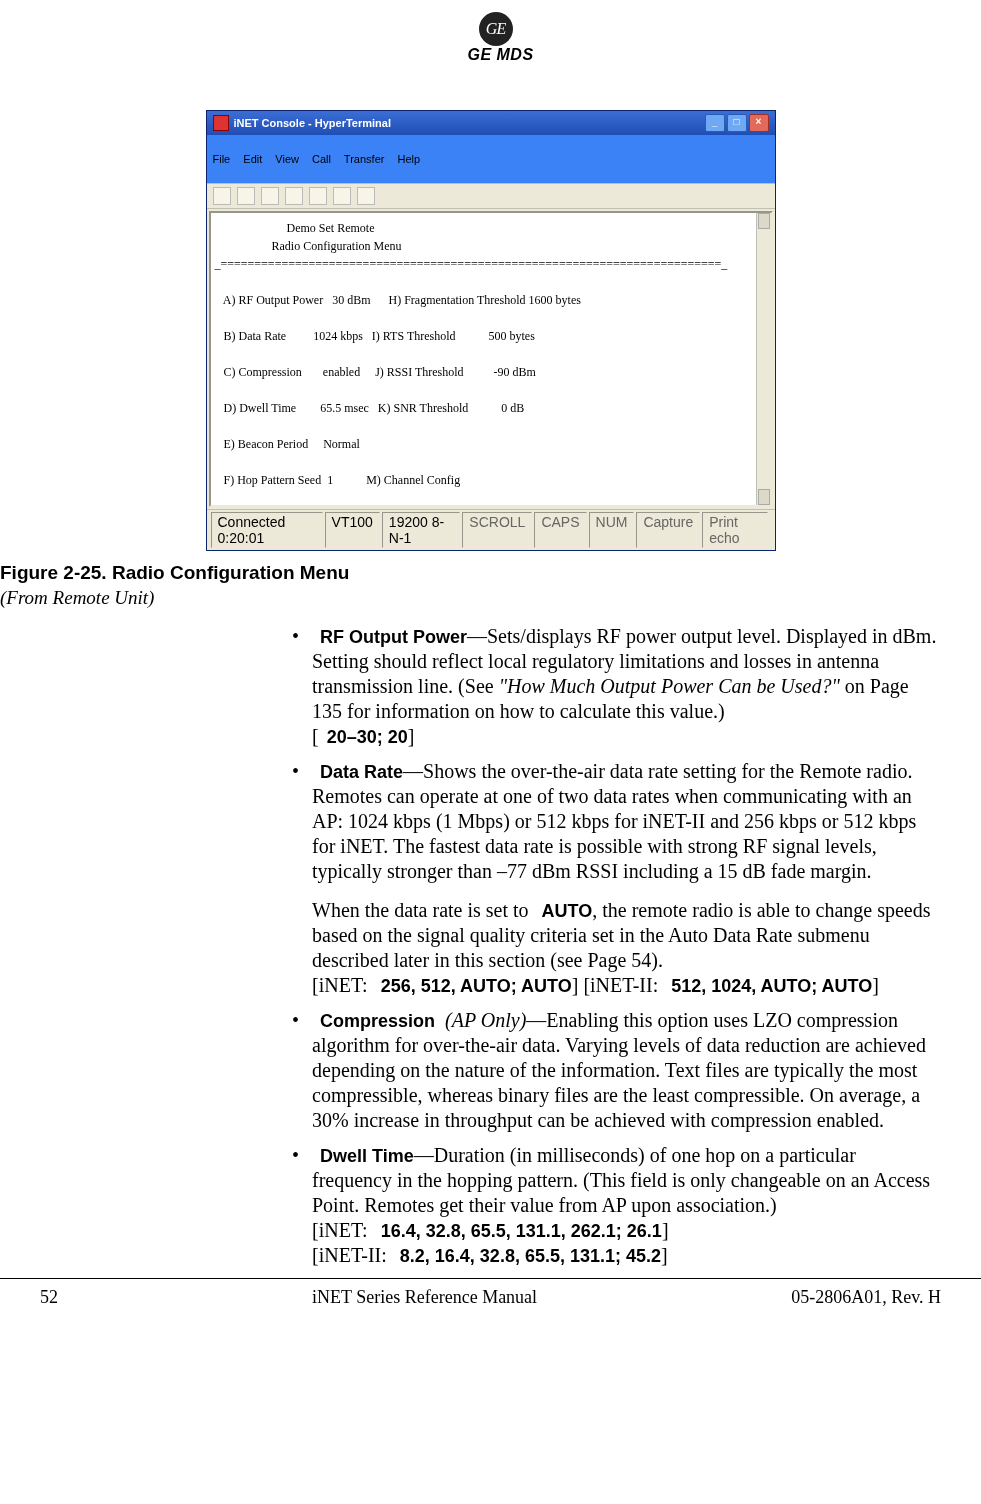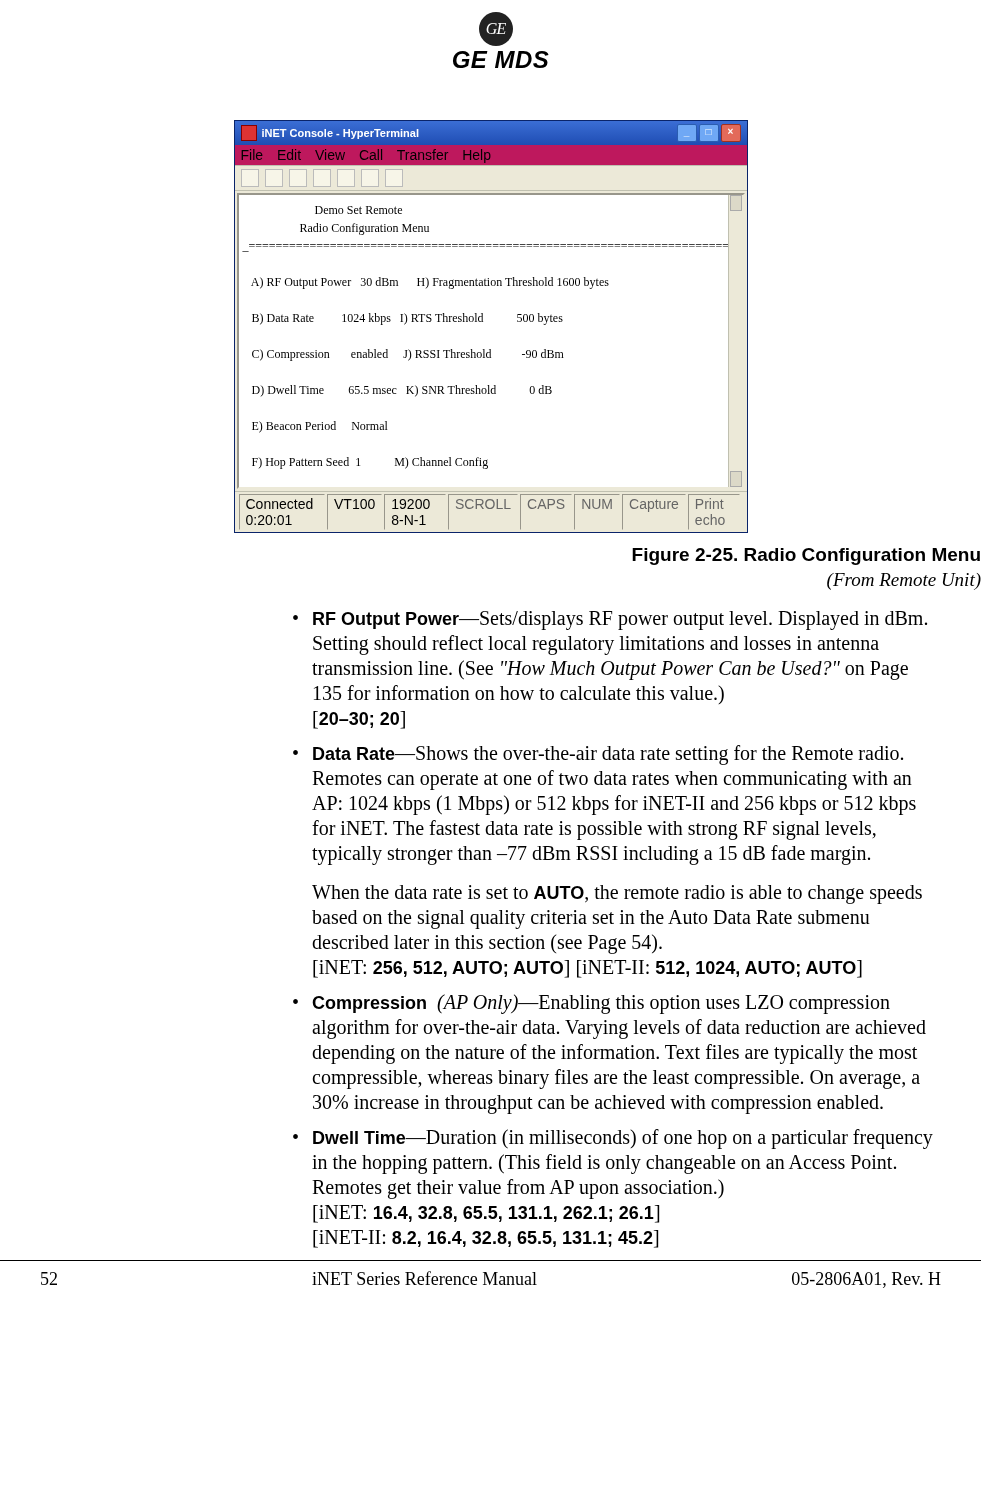--- a/index.html
+++ b/index.html
@@ -33,25 +33,25 @@
     font-family: Georgia, serif;
     font-style: italic;
     font-size: 16px;
     margin-right: 10px;
     letter-spacing: -1px;
   }
   .brand {
     font-family: Arial, Helvetica, sans-serif;
     font-weight: bold;
     font-style: italic;
-    font-size: 24px;
+    font-size: 16px;
     letter-spacing: 0.5px;
   }
   .screenshot-wrap {
-    width: 514px;
+    width: 570px;
     margin: 40px auto 10px auto;
   }
   .win {
     border: 1px solid #0a246a;
     background: #ece9d8;
     font-family: Tahoma, Arial, sans-serif;
     font-size: 11px;
   }
   .titlebar {
     background: linear-gradient(to bottom, #3b6ed5, #1f4db3);
@@ -83,24 +83,24 @@
     background: #6fa8f5;
     border: 1px solid #2a5db0;
     color: #fff;
     font-size: 10px;
     text-align: center;
     line-height: 14px;
     border-radius: 2px;
   }
   .win-btn.close { background: #e36a5a; border-color: #a03020; }
   .menubar {
-    background: #be185d;
-    padding: 2px 6px;
+    background: #3b82f6;
+    padding: 18px 6px;
     border-bottom: 1px solid #c0c0b0;
-    font-size: 14px;
+    font-size: 11px;
   }
   .menubar span { margin-right: 10px; }
   .toolbar {
     background: #ece9d8;
     padding: 3px 6px;
     border-bottom: 1px solid #c0c0b0;
     display: flex;
     gap: 6px;
   }
   .tool-ic {
@@ -150,21 +150,21 @@
     display: flex;
   }
   .statusbar span {
     border: 1px inset #ece9d8;
     padding: 1px 6px;
     margin-right: 2px;
     color: #666;
   }
   .statusbar span.active { color: #000; }
   .figure-caption {
-    text-align: right;
+    text-align: left;
     margin-top: 10px;
     font-size: 19px;
     line-height: 1.3;
   }
   .figure-caption .fig-label {
     font-family: Arial, Helvetica, sans-serif;
     font-weight: bold;
   }
   .figure-caption .fig-sub {
     font-style: italic;
@@ -189,20 +189,21 @@
     content: "•";
     position: absolute;
     left: 2px;
     top: 0;
     font-size: 20px;
   }
   .sans-bold {
     font-family: Arial, Helvetica, sans-serif;
     font-weight: bold;
     font-size: 18px;
+    margin-left: 8px;
   }
   .italic { font-style: italic; }
   .li-inner { }
   .li-after { margin-top: 14px; }
   .footer {
     width: 981px;
     border-top: 1.5px solid #000;
     padding: 8px 40px 20px 40px;
     box-sizing: border-box;
     display: flex;

